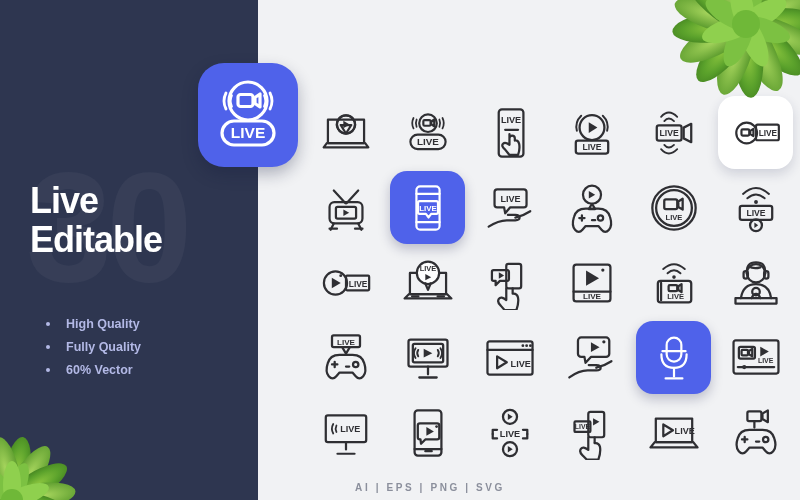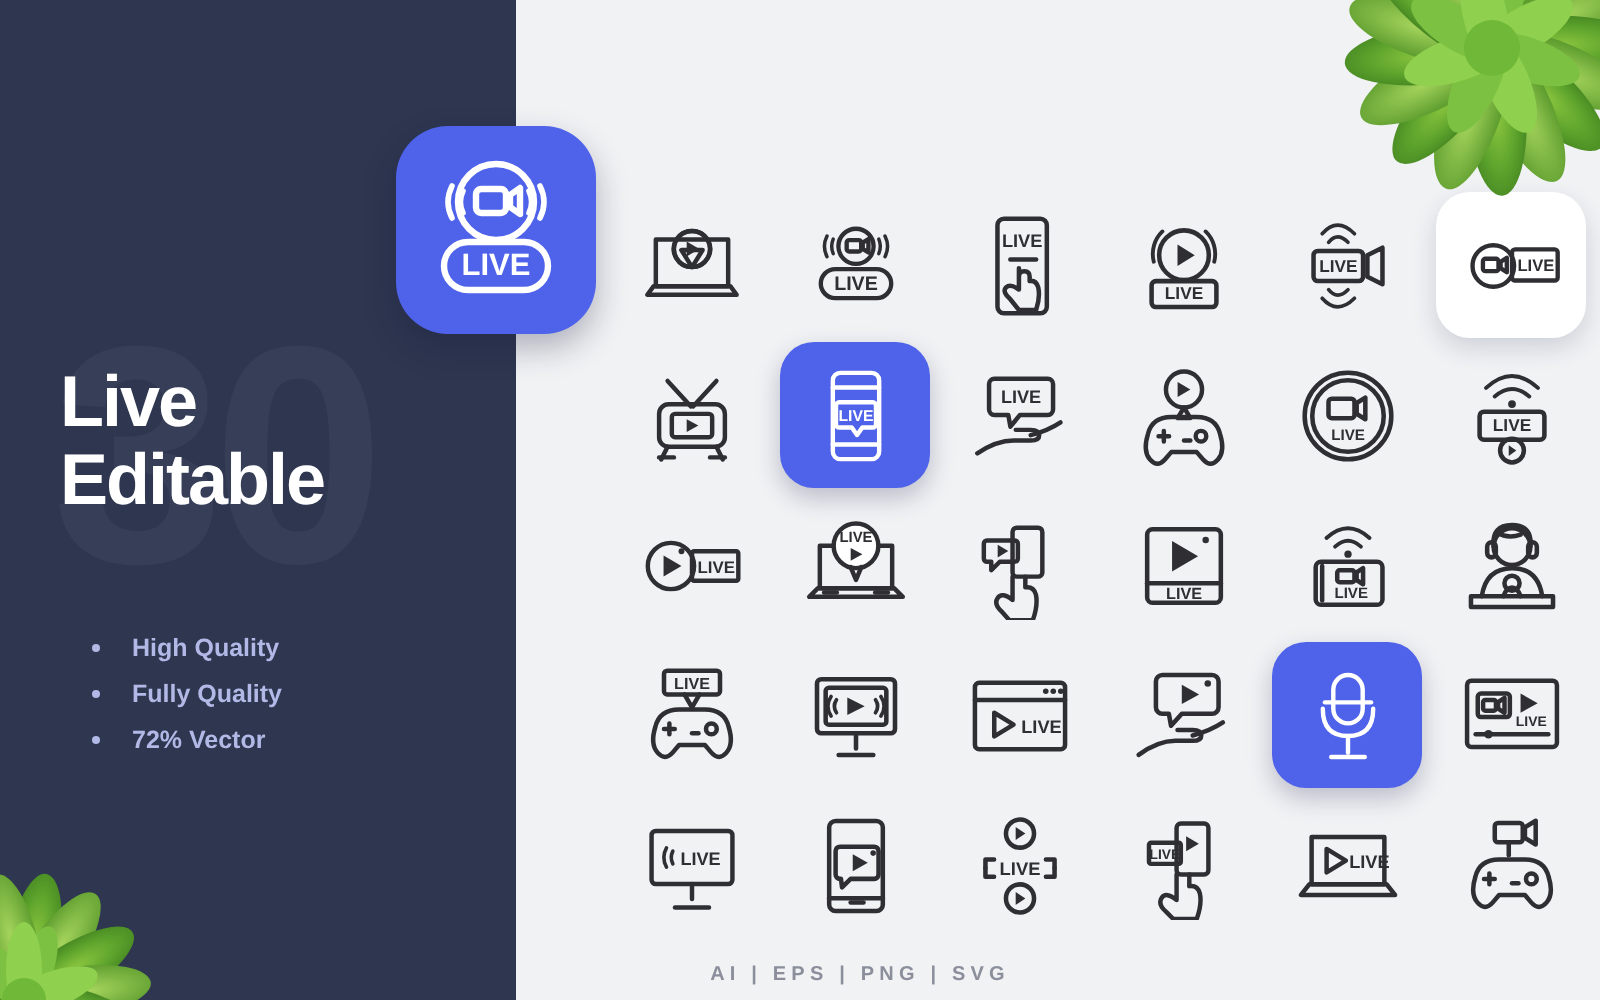--- a/index.html
+++ b/index.html
@@ -111,21 +111,21 @@
       <li>
         <span class="dot"></span>
         <span>High Quality</span>
       </li>
       <li>
         <span class="dot"></span>
         <span>Fully Quality</span>
       </li>
       <li>
         <span class="dot"></span>
-        <span>72% Vector</span>
+        <span>60% Vector</span>
       </li>
     </ul>
   </div>
 
   <div class="logo-badge">
     <svg width="76" height="80" viewBox="0 0 76 80" fill="none" stroke="#ffffff" stroke-width="3.2" stroke-linecap="round" stroke-linejoin="round">
       <circle cx="38" cy="26" r="19"></circle>
       <rect x="28" y="19.5" width="15" height="12" rx="2.6"></rect>
       <path d="M45 22.5 L50 19 L50 32 L45 28.5 Z"></path>
       <path d="M16 18 q-4 8 0 16" stroke-width="2.8"></path>

